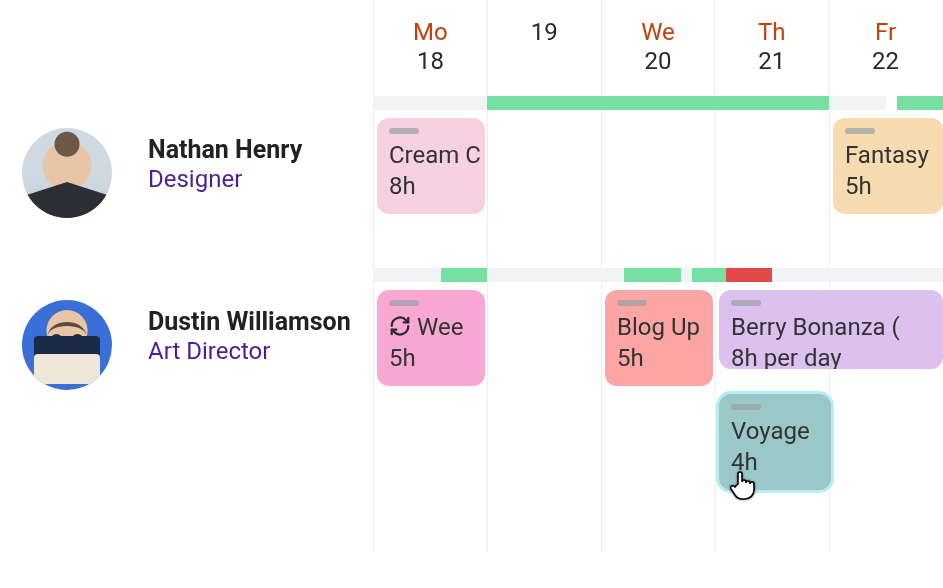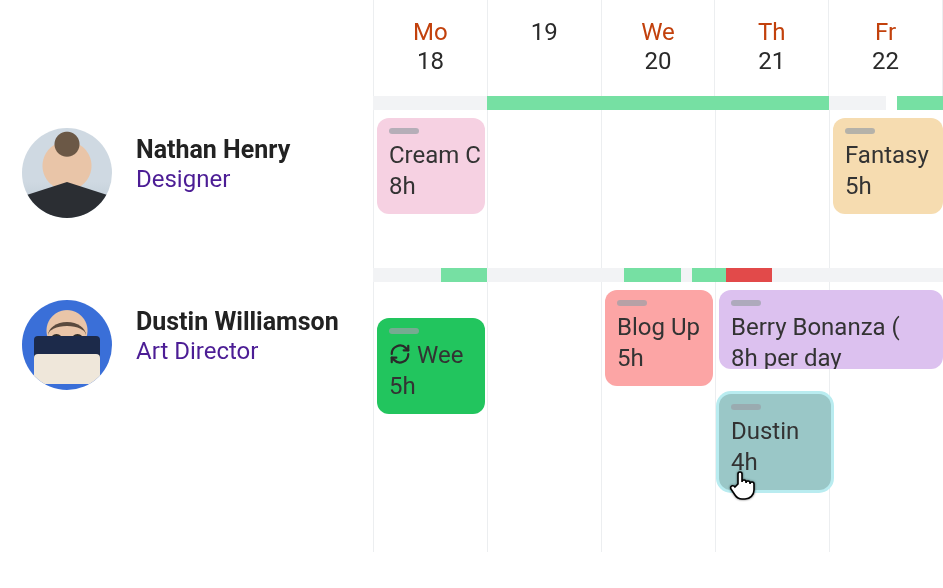--- a/index.html
+++ b/index.html
@@ -55,21 +55,21 @@
   .row {
     display: flex;
     position: relative;
   }
   .row-sidebar {
     width: 373px;
     flex: 0 0 373px;
     display: flex;
     align-items: flex-start;
     padding: 28px 10px 28px 22px;
-    gap: 24px;
+    gap: 36px;
   }
   .avatar {
     width: 90px;
     height: 90px;
     border-radius: 50%;
     overflow: hidden;
     flex: 0 0 90px;
     position: relative;
     background: #ddd;
   }
@@ -169,21 +169,21 @@
     background: #9aa0a6;
     border-radius: 3px;
     margin-bottom: 6px;
     opacity: .7;
   }
   .task .title { white-space: nowrap; }
   .task .hours { white-space: nowrap; }
 
   .c-pink   { background: #f6d1e2; }
   .c-orange { background: #f6dcb0; }
-  .c-green  { background: #22c55e; margin-top: 28px; }
+  .c-green  { background: #f9a8d4; }
   .c-yellow { background: #fca5a5; }
   .c-purple { background: #dcc1ef; }
   .c-teal   { background: #9ac7c7; box-shadow: 0 0 0 3px #b9ecf0; }
 
   .refresh-icon {
     display: inline-block;
     vertical-align: -2px;
     margin-right: 6px;
   }
   .refresh-icon svg { display:block; }
@@ -324,21 +324,21 @@
       </div>
 
       <div class="task c-purple" style="left:346px; top:18px; width:224px; height:79px;">
         <div class="handle"></div>
         <div class="title">Berry Bonanza (</div>
         <div class="hours">8h per day</div>
       </div>
 
       <div class="task c-teal" style="left:346px; top:122px; width:112px; height:96px;">
         <div class="handle"></div>
-        <div class="title">Dustin</div>
+        <div class="title">Voyage</div>
         <div class="hours">4h</div>
       </div>
 
       <div class="cursor" style="left:356px; top:198px;">
         <svg width="28" height="30" viewBox="0 0 28 30">
           <path d="M9 14 V4 a2 2 0 0 1 4 0 V12 a2 2 0 0 1 4 0 V13 a2 2 0 0 1 4 0 V14 a2 2 0 0 1 4 0 V20 c0 5 -4 9 -9 9 h-3 c-3 0 -5 -1 -7 -4 l-4 -6 c-1 -1.5 0 -3 1.5 -3.2 c1 -.1 2 .3 2.5 1.2 Z" fill="#ffffff" stroke="#000000" stroke-width="1.6"></path>
         </svg>
       </div>
     </div>
   </div>

